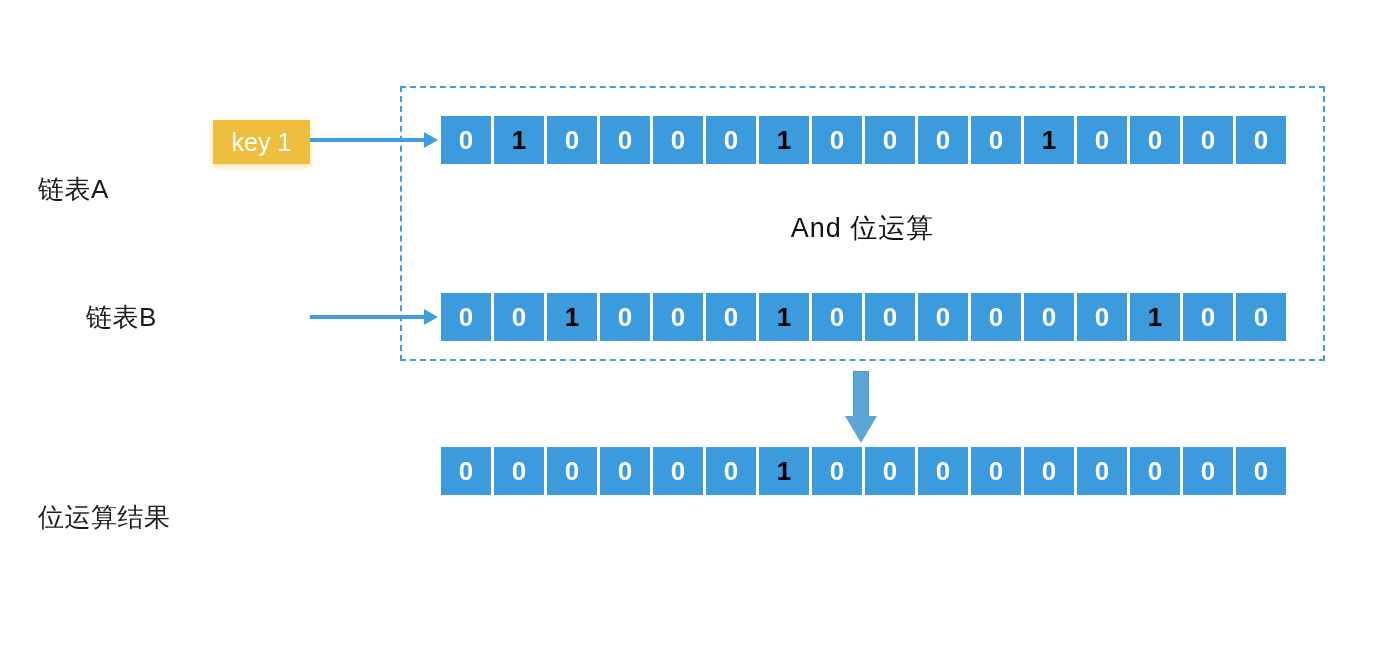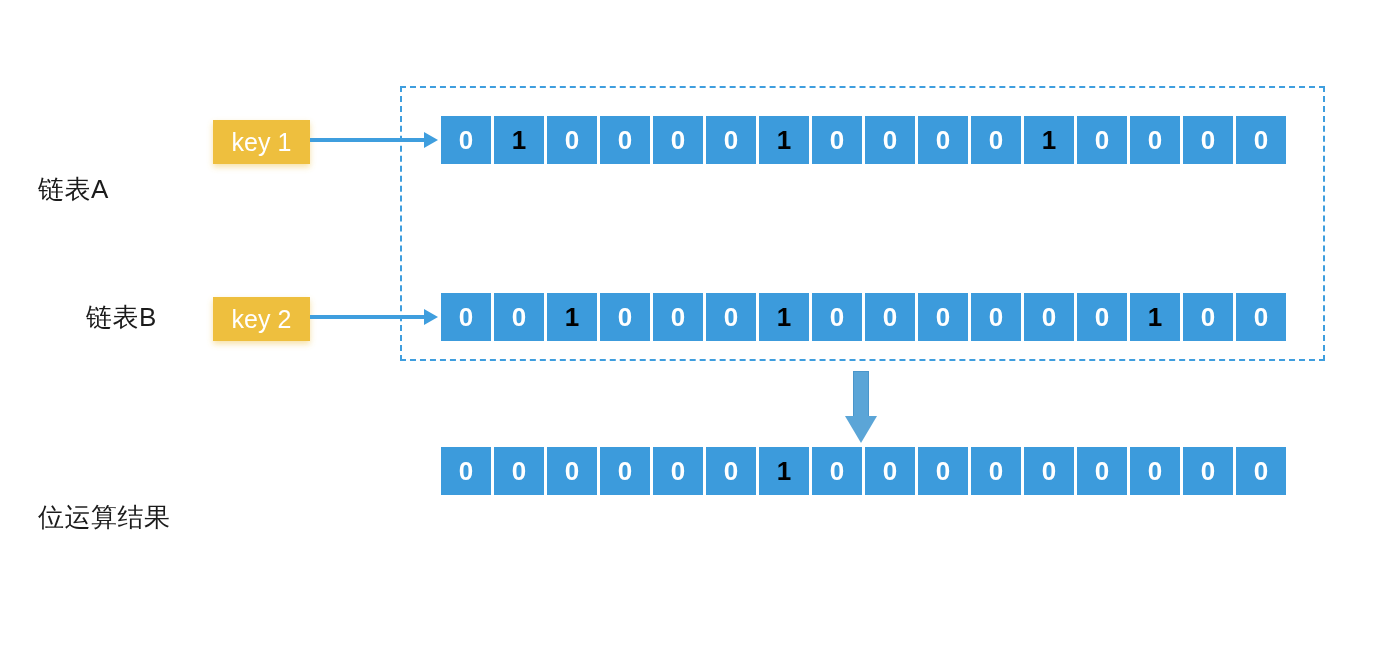--- a/index.html
+++ b/index.html
@@ -181,23 +181,23 @@
       <div class="bit-cell">0</div>
       <div class="bit-cell">0</div>
       <div class="bit-cell">0</div>
       <div class="bit-cell one">1</div>
       <div class="bit-cell">0</div>
       <div class="bit-cell">0</div>
       <div class="bit-cell">0</div>
       <div class="bit-cell">0</div>
     </div>
 
+  <div class="op-caption">And 位运算</div>
 
   <div class="row-label row-label-b">链表B</div>
-  <div class="key-tag key-tag-2">key 2</div>
   <div class="h-arrow h-arrow-2">
     <div class="shaft"></div>
     <div class="head"></div>
   </div>
   <div class="bit-row bit-row-b">
       <div class="bit-cell">0</div>
       <div class="bit-cell">0</div>
       <div class="bit-cell one">1</div>
       <div class="bit-cell">0</div>
       <div class="bit-cell">0</div>

